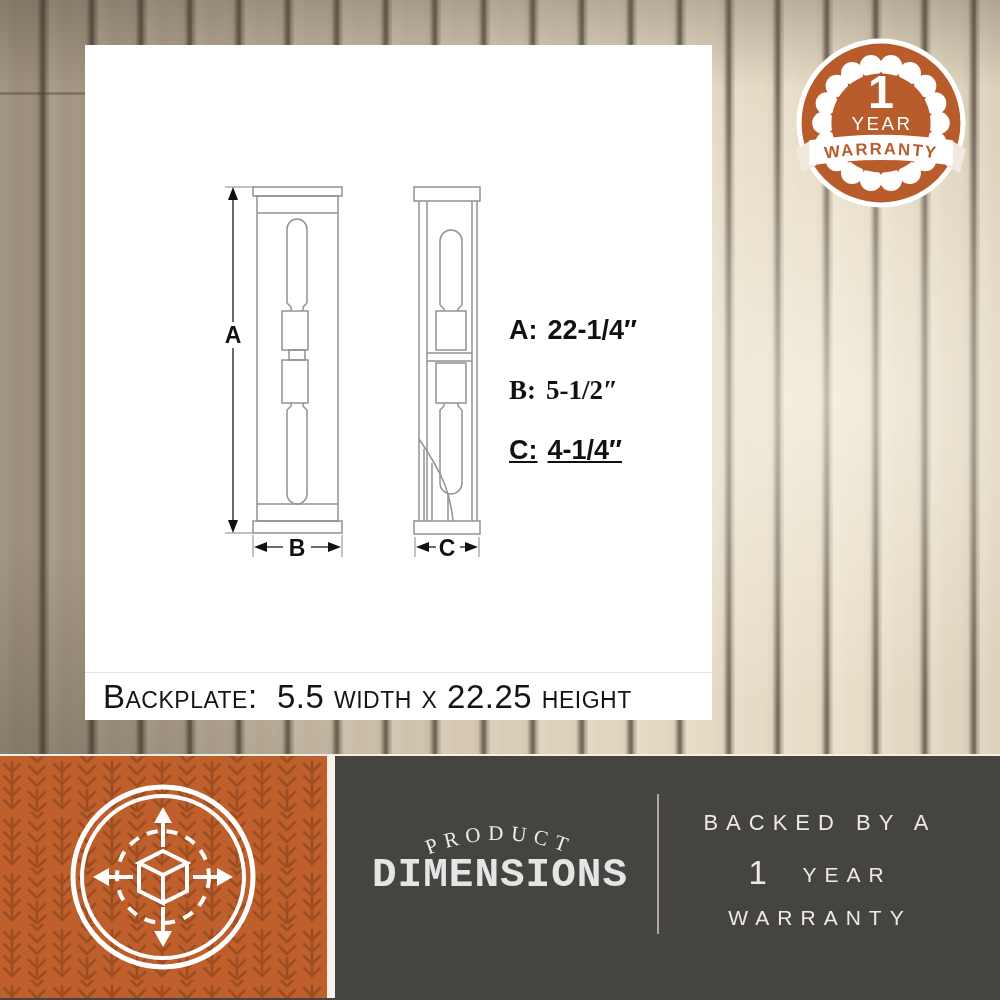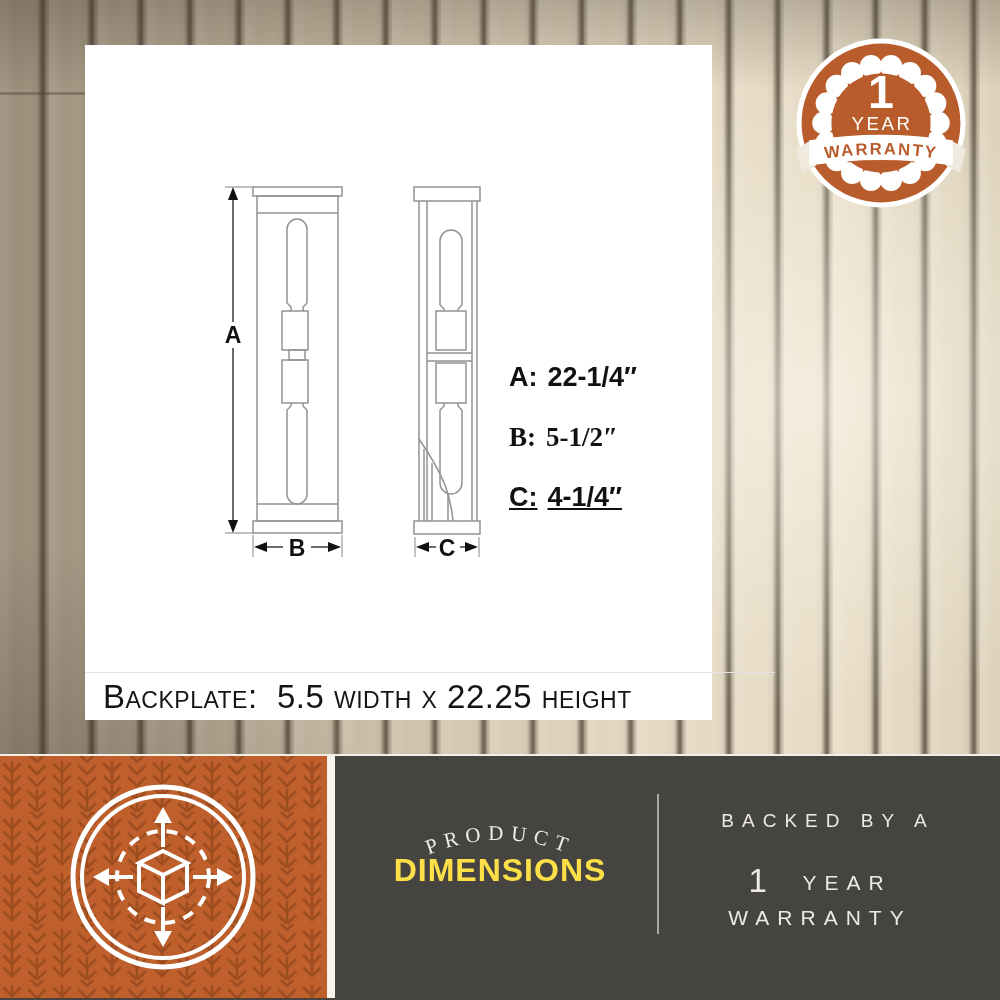--- a/index.html
+++ b/index.html
@@ -24,48 +24,48 @@
         rgba(255,255,255,.09) 0px, rgba(255,255,255,.09) 6px,
         rgba(0,0,0,0) 14px, rgba(0,0,0,0) 30px,
         rgba(0,0,0,.05) 40px, rgba(0,0,0,.05) 49px),
       linear-gradient(90deg,#998c79 0%,#a89b88 10%,#c2b6a0 30%,#d5c9b3 46%,#e3d8c2 64%,#e8ddc7 84%,#dcd1ba 100%);
   }
   .wood-seam{position:absolute;left:0;top:92px;width:86px;height:3px;background:rgba(66,55,42,.35);}
   
   .panel{position:absolute;left:85px;top:45px;width:627px;height:675px;background:#ffffff;}
   .drawing-svg{position:absolute;left:0;top:0;width:627px;height:675px;}
   .dims-block{position:absolute;left:424px;top:0;width:200px;}
-  .dim-row{position:absolute;left:0;white-space:nowrap;font-weight:bold;font-size:27px;color:#111;margin-top:47px;}
+  .dim-row{position:absolute;left:0;white-space:nowrap;font-weight:bold;font-size:27px;color:#111;}
   .dim-row .lab{margin-right:10px;}
   .backplate-strip{
-    position:absolute;left:0;top:627px;width:690px;height:48px;
+    position:absolute;left:0;top:627px;width:627px;height:48px;
     border-top:1px solid #e3e3e3;box-sizing:border-box;
     display:flex;align-items:center;
   }
   .backplate-text{
     padding-left:18px;font-variant:small-caps;font-size:33px;color:#141414;
     letter-spacing:.5px;white-space:pre;
   }
   
   .badge{position:absolute;left:795px;top:37px;width:172px;height:172px;}
   
   .footer{position:absolute;left:0;top:754px;width:1000px;height:246px;background:#454441;border-top:2px solid #f3efe6;box-sizing:border-box;}
   .orange-square{position:absolute;left:0;top:0;width:327px;height:242px;overflow:hidden;}
   .footer-gap{position:absolute;left:327px;top:0;width:8px;height:242px;background:#f7f4ec;}
   .footer-left{position:absolute;left:335px;top:0;width:330px;height:244px;}
   .arc-svg{position:absolute;left:5px;top:28px;width:320px;height:92px;}
   .footer-title{
     position:absolute;left:5px;top:96px;width:320px;text-align:center;
-    font-family:Liberation Sans, sans-serif;font-weight:bold;font-size:32px;
-    color:#fde047;letter-spacing:1px;
+    font-family:Liberation Mono, monospace;font-weight:bold;font-size:41px;
+    color:#e5e5e5;letter-spacing:1px;
   }
   .footer-divider{position:absolute;left:657px;top:794px;width:2px;height:140px;background:#aaa8a0;}
   .footer-right{position:absolute;left:680px;top:754px;width:280px;height:244px;color:#eceae3;text-align:center;}
-  .fr-line1{position:absolute;left:8px;top:56px;width:100%;font-size:19px;letter-spacing:8px;white-space:nowrap;}
-  .fr-line2{position:absolute;left:0;top:100px;width:100%;font-size:21px;letter-spacing:8px;white-space:nowrap;margin-top:8px;}
+  .fr-line1{position:absolute;left:0;top:56px;width:100%;font-size:22px;letter-spacing:8px;white-space:nowrap;}
+  .fr-line2{position:absolute;left:0;top:100px;width:100%;font-size:21px;letter-spacing:8px;white-space:nowrap;}
   .fr-line2 .big-one{font-size:33px;letter-spacing:8px;vertical-align:-2px;}
   .fr-line3{position:absolute;left:0;top:152px;width:100%;font-size:21px;letter-spacing:8px;white-space:nowrap;}
 </style>
 </head>
 <body>
 
 <div class="stage">
 
   <div class="wood"></div>
   <div class="wood-seam"></div>

